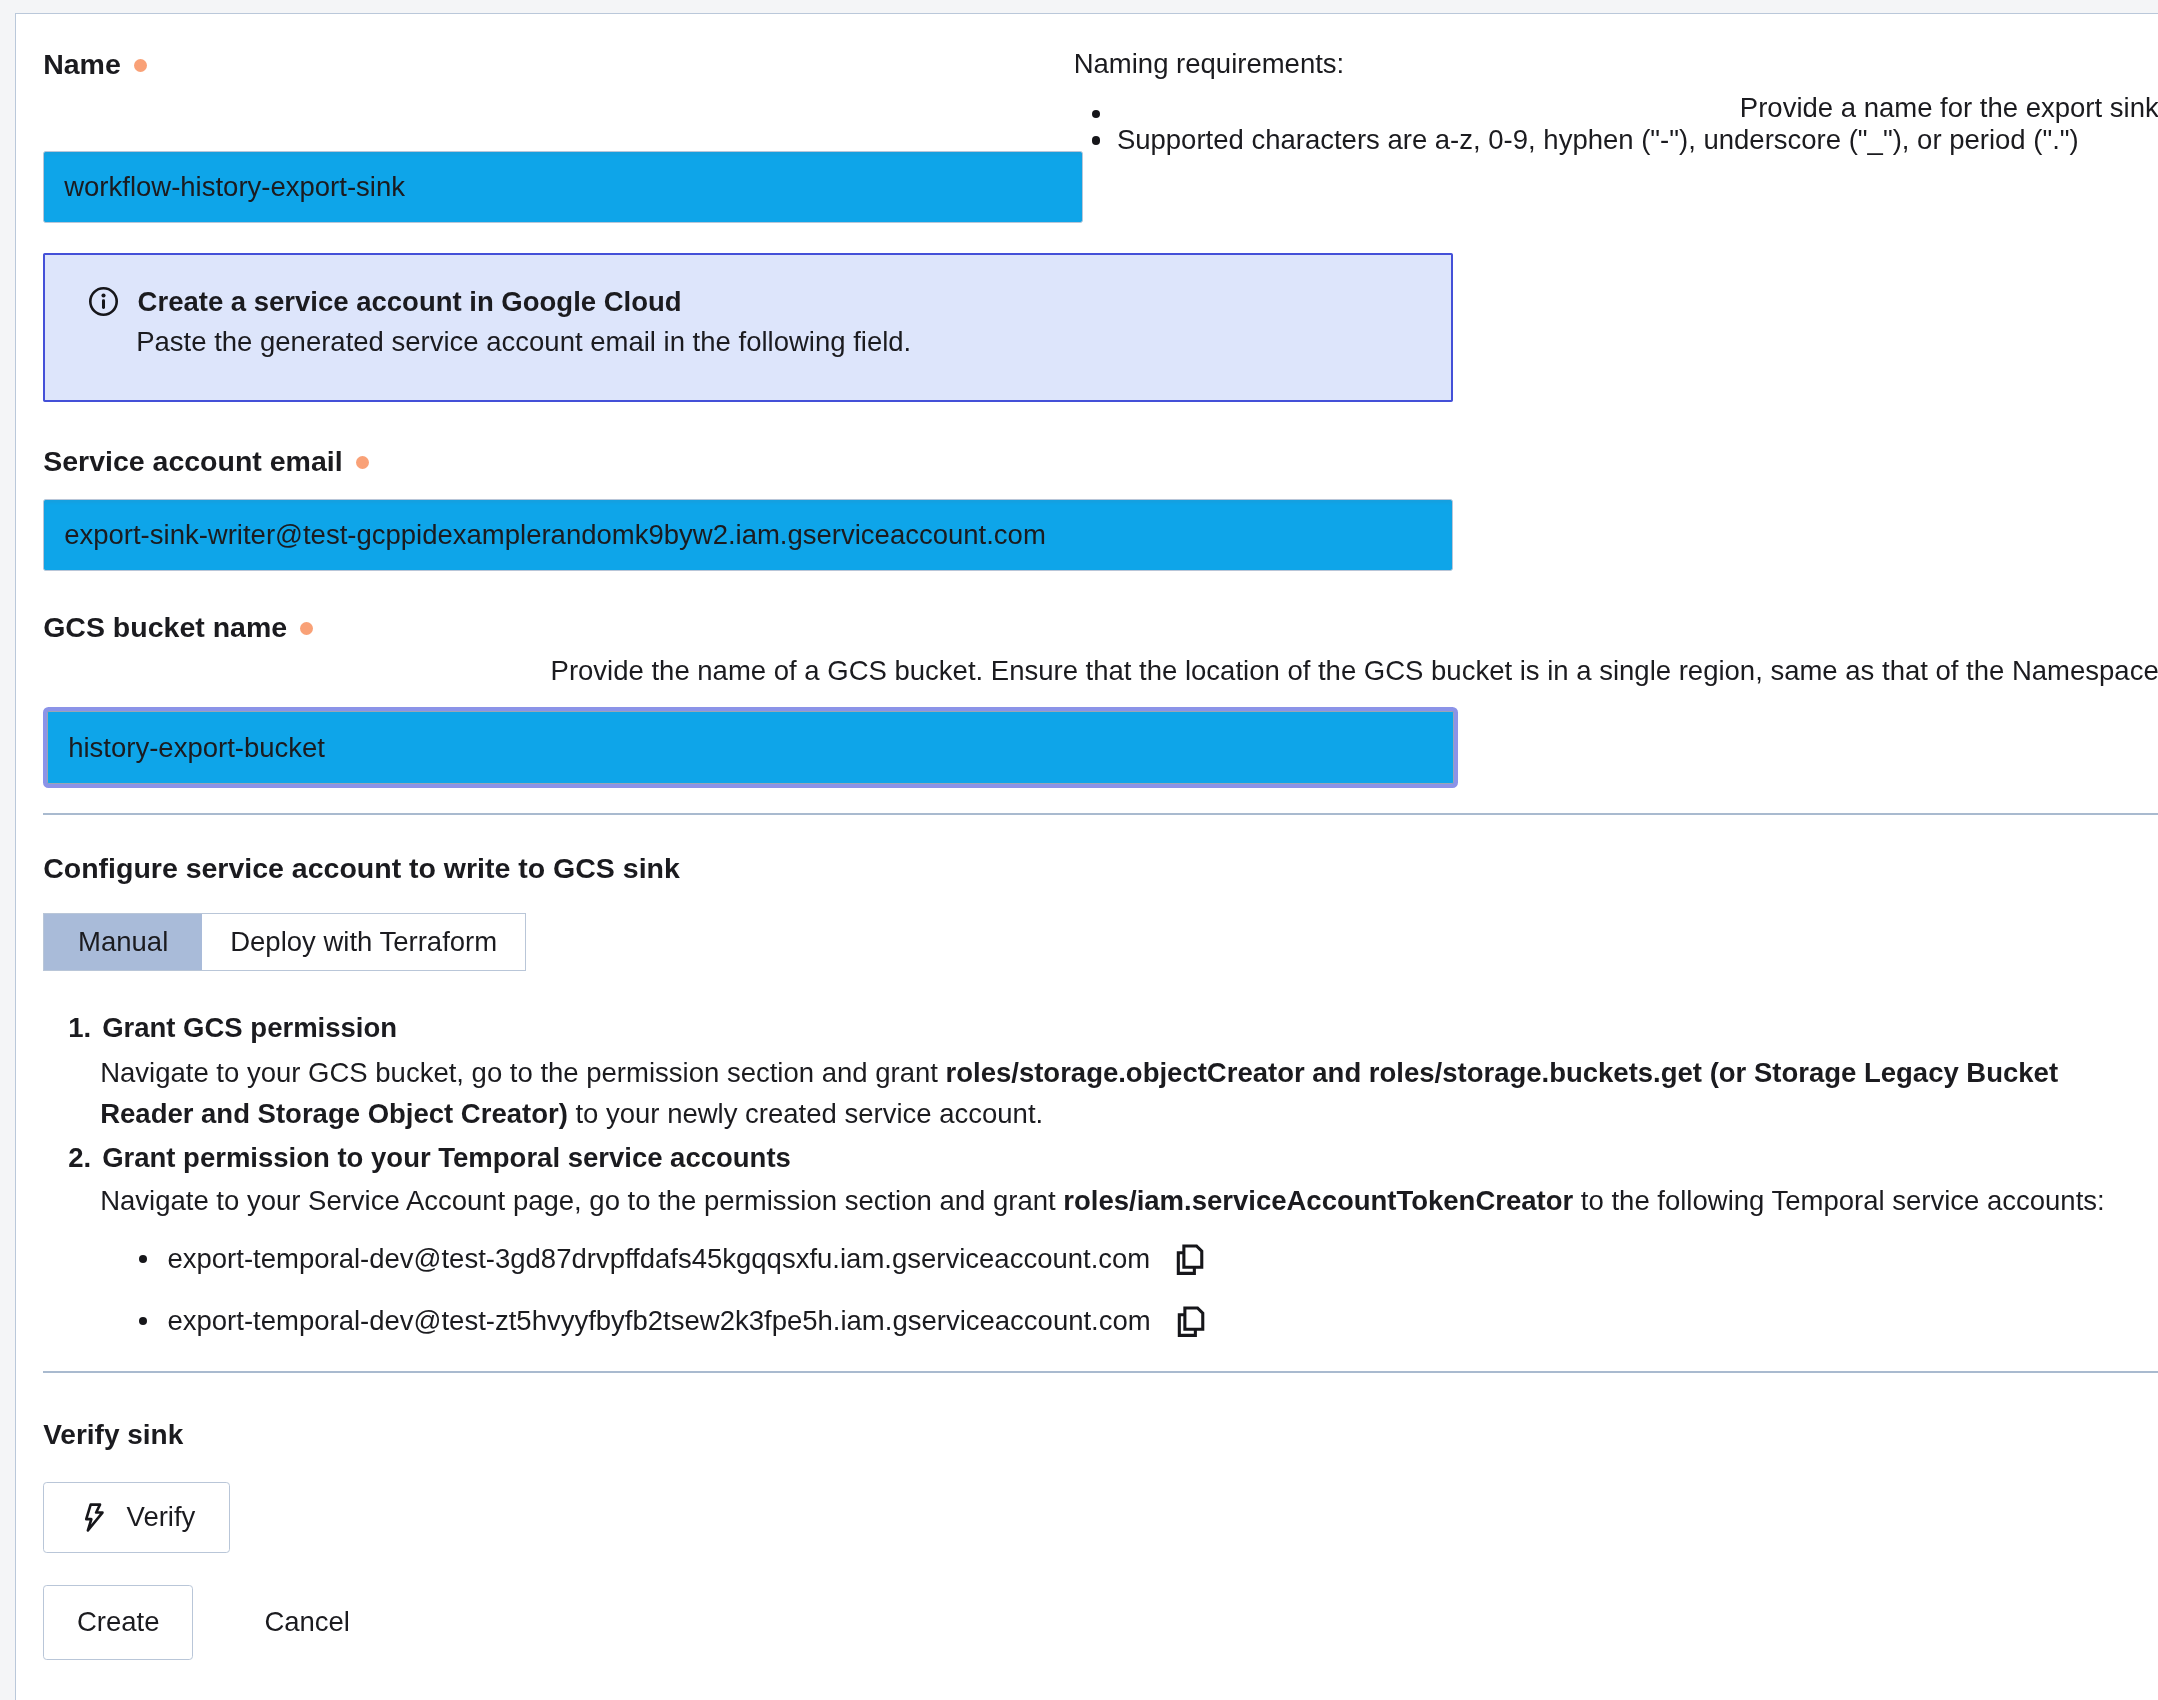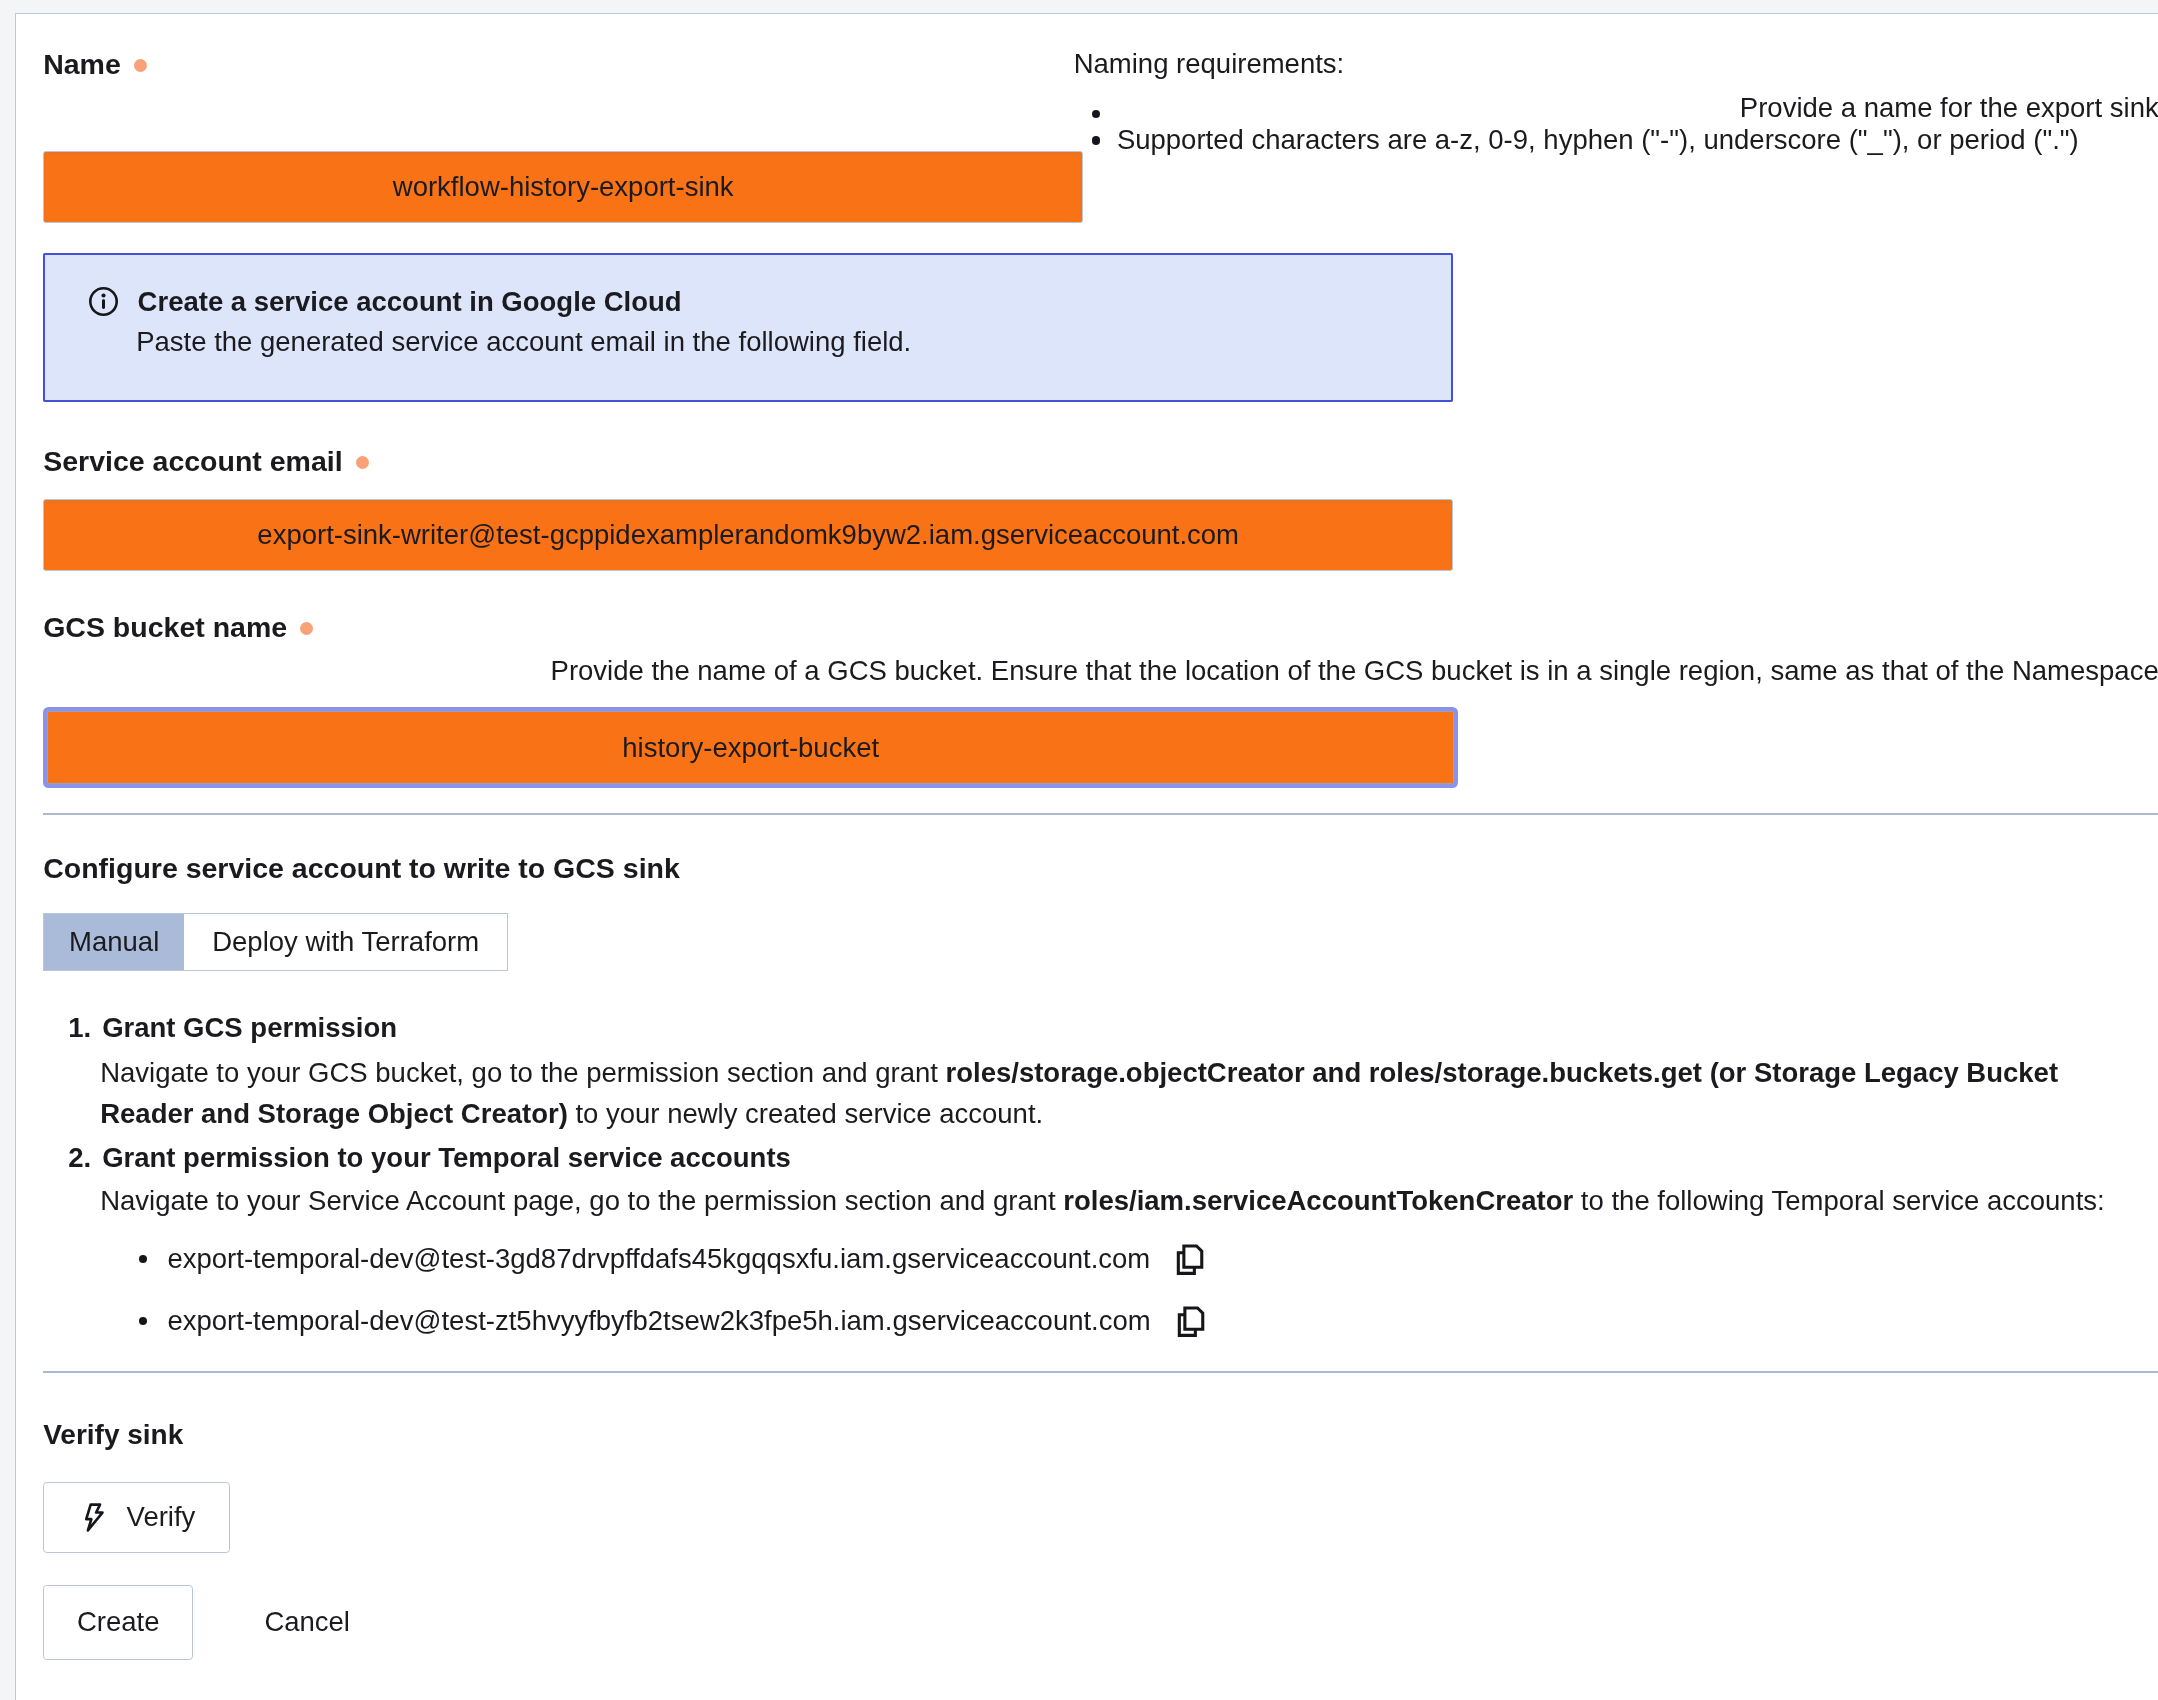--- a/index.html
+++ b/index.html
@@ -27,28 +27,27 @@
   .req-dot {
     width:13px; height:13px; border-radius:50%;
     background:#f9a177; display:inline-block; margin-top:1.8px;
   }
   .desc { margin-top:8px; line-height:35px;text-align:right; }
   .text-input {
     display:block;
     height:72px;
     border:1.8px solid #b9c6d8;
     border-radius:2.8px;
-    background:#f97316;
+    background:#0ea5e9;
     padding:0 20px;
     font-family:"Liberation Sans", sans-serif;
     font-size:27.5px;
     color:#1b1b1f;
     box-shadow:inset 0 2.8px 2.8px rgba(100,116,139,0.10);
     outline:none;
-    text-align:center;
   }
   .w-name { width:1040px; margin-top:26px; }
   .w-wide { width:1410px; }
   .mt-sa { margin-top:20px; }
 
   .naming-req { position:absolute; left:1058px; top:31px; width:1051px; }
   .nr-title { line-height:37px; }
   .nr-list { margin-top:9.2px; }
   .nr-item { display:flex; align-items:flex-start; gap:16.5px; line-height:44px; }
   .mini-dot {
@@ -99,21 +98,21 @@
     background:#fff;
   }
   .tab {
     height:56px;
     display:flex; align-items:center; justify-content:center;
     font-size:27.5px; color:#1b1b1f;
     border:none; background:#fff;
     font-family:"Liberation Sans", sans-serif;
     cursor:pointer;
   }
-  .tab-manual { width:140px; }
+  .tab-manual { width:158px; }
   .tab-selected { background:#a9bbd9; }
   .tab-terraform { width:323px; }
 
   .step-title { margin-left:25px; margin-top:39px; font-weight:700; line-height:35px; display:flex; gap:11px; }
   .step-title.tight { margin-top:6.4px; }
   .step-para { margin-left:57px; margin-top:6.4px; line-height:41px; width:2048px; }
   .step-para .b { font-weight:700; }
   .step-para.tight { margin-top:4.6px; }
 
   .email-row { display:flex; align-items:center; margin-left:96px; height:40px; }

